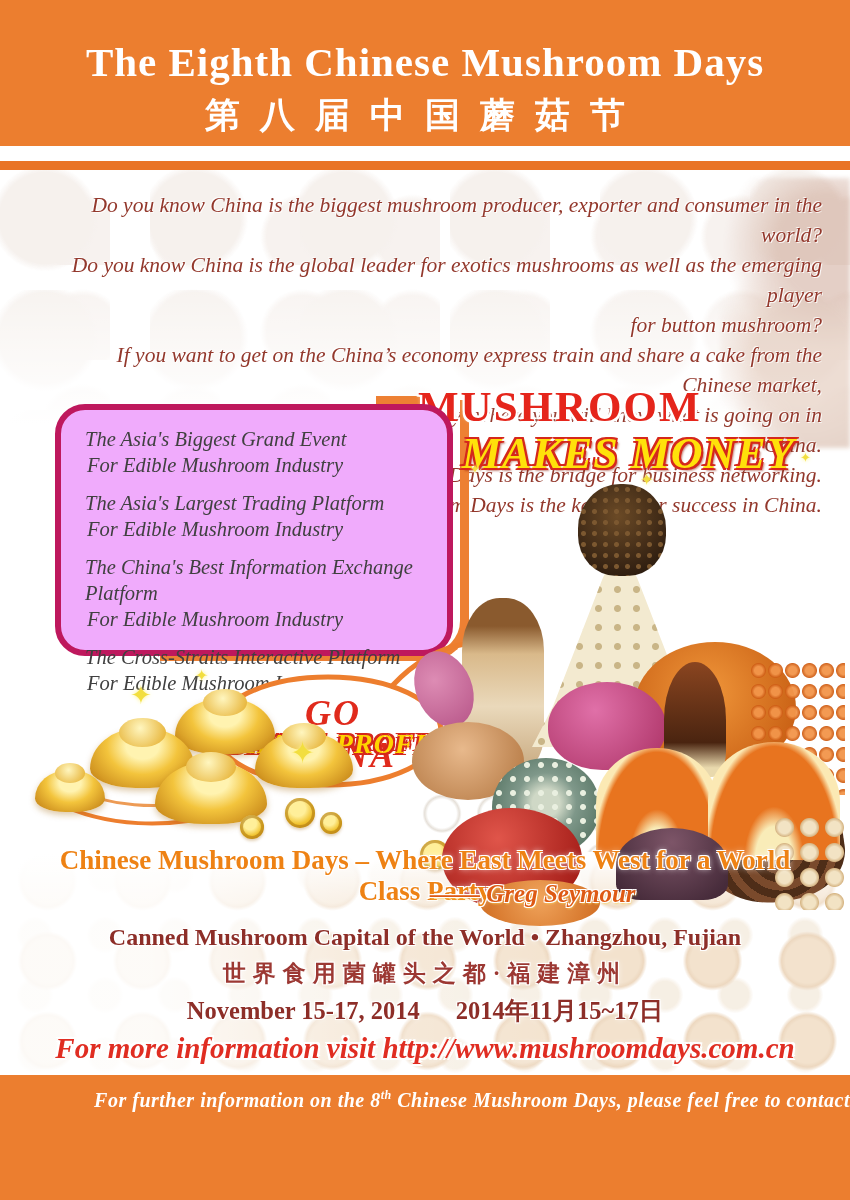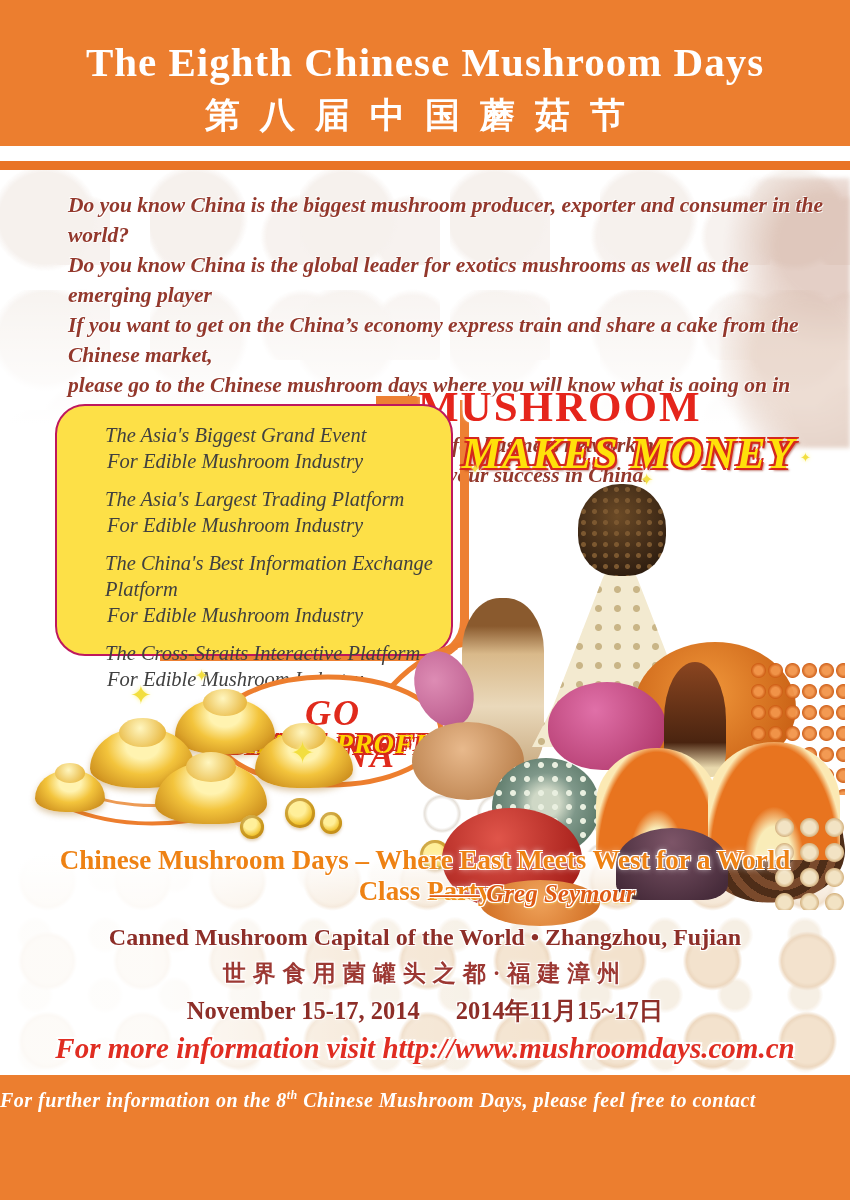--- a/index.html
+++ b/index.html
@@ -35,39 +35,39 @@
     background-size:95px 80px, 70px 60px;}
   .bg-bottom-whiten{left:0;top:845px;width:850px;height:235px;
     background:
       linear-gradient(90deg, rgba(255,255,255,.85) 0 18%, rgba(255,255,255,.25) 45%, rgba(255,255,255,0) 70%),
       linear-gradient(180deg, #ffffff 0 4%, rgba(255,255,255,0) 30%);}
   .straw-row{left:415px;top:792px;width:420px;height:60px;opacity:.9;
     background-image:radial-gradient(circle at 50% 45%, #ffffff 0 38%, #e3ddd5 46%, rgba(227,221,213,0) 52%);
     background-size:54px 48px;}
 
   
-  .intro{left:68px;top:190px;width:760px;color:#93382C;font-size:21.5px;line-height:30px;
-         font-weight:bold;font-style:italic;
-         text-shadow:1px 1px 0 rgba(255,255,255,.85), -1px -1px 0 rgba(255,255,255,.85);}
+  .intro{left:62px;top:190px;width:760px;color:#93382C;font-size:21.5px;line-height:30px;
+         font-weight:normal;font-style:italic;
+         text-shadow:1px 1px 0 rgba(255,255,255,.85), -1px -1px 0 rgba(255,255,255,.85);text-align:right;}
 
   
   .slogan1{left:418px;top:382px;font-size:43px;font-weight:800;color:#E5251B;letter-spacing:2px;
     text-shadow:-2px -2px 0 #fff,2px -2px 0 #fff,-2px 2px 0 #fff,2px 2px 0 #fff,0 0 5px #fff;}
   .slogan2{left:462px;top:428px;font-size:44px;font-weight:800;font-style:italic;color:#FFE10A;letter-spacing:1px;
     text-shadow:-2px -2px 0 #D5281C,2px -2px 0 #D5281C,-2px 2px 0 #D5281C,2px 2px 0 #D5281C,3px 3px 2px rgba(150,30,10,.5);}
   .sparkle{color:#F2DE3F;text-shadow:0 0 4px #fff27a;font-style:normal;}
 
   
   .deco-line{left:160px;top:400px;width:300px;height:252px;
     border-right:9px solid #ED8033;border-bottom:9px solid #ED8033;border-radius:0 0 40px 0;}
   .deco-dash{left:376px;top:396px;width:44px;height:9px;background:#ED8033;}
 
   
-  .hl-box{left:55px;top:404px;width:398px;height:252px;background:#fde047;
-          border:2px solid #be185d;border-radius:30px;box-sizing:border-box;padding:16px 10px 10px 48px;}
+  .hl-box{left:55px;top:404px;width:398px;height:252px;background:#f0abfc;
+          border:6px solid #be185d;border-radius:30px;box-sizing:border-box;padding:16px 10px 10px 24px;}
   .hl-item{margin-bottom:12px;color:#404040;font-size:20.5px;line-height:26px;font-style:italic;}
   .hl-line2{padding-left:2px;}
 
   
   .bubble-svg{left:140px;top:628px;}
   .bubble-t1{left:238px;top:692px;width:190px;text-align:center;font-size:36px;font-weight:800;font-style:italic;
     color:#E02A1C;letter-spacing:2px;
     text-shadow:-1px -1px 0 #fff,1px -1px 0 #fff,-1px 1px 0 #fff,1px 1px 0 #fff;}
   .bubble-t2{left:212px;top:728px;width:250px;text-align:center;font-size:28px;font-weight:800;font-style:italic;
     color:#FFD500;letter-spacing:1px;
@@ -133,21 +133,21 @@
     text-shadow:-1px -1px 0 #fff,1px -1px 0 #fff,-1px 1px 0 #fff,1px 1px 0 #fff,1px 2px 2px rgba(250,210,90,.8);}
   .venue-en{left:30px;top:924px;width:790px;text-align:center;font-size:24px;font-weight:bold;color:#8D2E28;}
   .venue-zh{left:30px;top:958px;width:790px;text-align:center;font-size:23px;font-weight:bold;color:#9C3833;letter-spacing:7px;}
   .dates{left:30px;top:994px;width:790px;text-align:center;font-size:24.5px;font-weight:bold;color:#8D2E28;}
   .dates span{margin:0 18px;}
   .info{left:0;top:1032px;width:850px;text-align:center;font-size:29px;font-weight:bold;font-style:italic;color:#E02D22;
     text-shadow:-2px -2px 0 #fff,2px -2px 0 #fff,-2px 2px 0 #fff,2px 2px 0 #fff,0 0 7px #fff;}
 
   
   .footer{left:0;top:1075px;width:850px;height:125px;background:#EC7E2F;color:#ffffff;}
-  .footer-head{margin-top:13px;text-align:left;font-size:20px;font-weight:bold;font-style:italic;letter-spacing:.5px;}
+  .footer-head{margin-top:13px;text-align:right;font-size:20px;font-weight:bold;font-style:italic;letter-spacing:.5px;}
   .footer-head sup{font-size:12px;}
   .footer-cols{display:flex;margin-top:5px;padding:0 0 0 100px;}
   .fcol{font-size:17px;font-style:italic;line-height:26.5px;white-space:pre-wrap;}
   .fcol.left{width:430px;}
   .fcol.right{width:320px;}
 </style>
 </head>
 <body>
 
 <div class="abs header">
@@ -161,20 +161,21 @@
 <div class="abs bg-top-fade"></div>
 <div class="abs bg-oyster"></div>
 <div class="abs bg-bottom"></div>
 <div class="abs bg-bottom-whiten"></div>
 <div class="abs straw-row"></div>
 
 <div class="abs intro">
 
 <div>Do you know China is the biggest mushroom producer, exporter and consumer in the world?</div>
     <div>Do you know China is the global leader for exotics mushrooms as well as the emerging player</div>
+    <div>for button mushroom?</div>
     <div>If you want to get on the China’s economy express train and share a cake from the Chinese market,</div>
     <div>please go to the Chinese mushroom days where you will know what is going on in China.</div>
     <div>The Chinese Mushroom Days is the bridge for business networking.</div>
     <div>The Chinese Mushroom Days is the key to your success in China.</div>
   </div>
 
 <div class="abs deco-line"></div>
 <div class="abs deco-dash"></div>
 
 <div class="abs slogan1">MUSHROOM</div>

